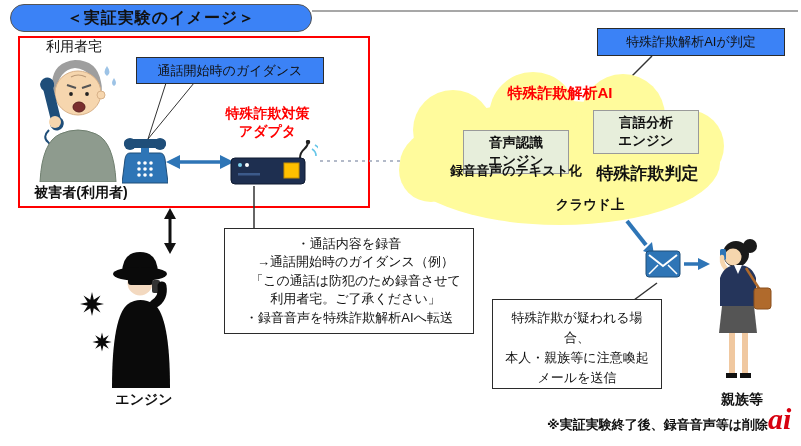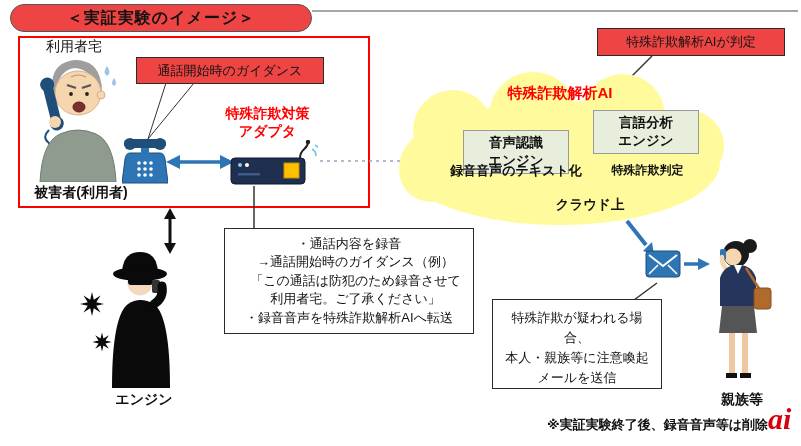--- a/index.html
+++ b/index.html
@@ -1,19 +1,19 @@
 <!DOCTYPE html>
 <html><head>
 <meta charset="utf-8">
 <style>
   html,body{margin:0;padding:0;background:#fff;}
   .canvas{position:relative;width:801px;height:446px;background:#ffffff;overflow:hidden;
           font-family:"Liberation Sans","DejaVu Sans",sans-serif;color:#111;}
   .abs{position:absolute;}
-  .box{border:1.6px solid #2b2b2b;background:#ef4444;display:flex;align-items:center;justify-content:center;
+  .box{border:1.6px solid #2b2b2b;background:#3b82f6;display:flex;align-items:center;justify-content:center;
        text-align:center;box-sizing:border-box;}
   .note{border:1.6px solid #2b2b2b;background:#fff;box-sizing:border-box;text-align:center;}
   .pre{white-space:pre-line;}
   .bold{font-weight:bold;}
   .red{color:#ff0000;}
   .center{text-align:center;}
   svg{display:block;}
 </style>
 </head>
 <body>
@@ -154,21 +154,21 @@
   <div class="abs bold red center" style="left:455px;top:84px;width:210px;font-size:15px;z-index:3;">特殊詐欺解析AI</div>
   <div class="abs box pre bold" style="left:463px;top:110px;width:106px;height:44px;background:#E7EEDB;border:1px solid #9a9a9a;font-size:13.5px;line-height:1.3;z-index:3;margin-top:20px;">
     <span class="pre">音声認識
 エンジン</span>
   </div>
   <div class="abs box pre bold" style="left:593px;top:110px;width:106px;height:44px;background:#E7EEDB;border:1px solid #9a9a9a;font-size:13.5px;line-height:1.3;z-index:3;">
     <span class="pre">言語分析
 エンジン</span>
   </div>
   <div class="abs bold center" style="left:437px;top:162px;width:158px;font-size:13px;z-index:3;">録音音声のテキスト化</div>
-  <div class="abs bold center" style="left:585px;top:162px;width:125px;font-size:12px;z-index:3;">特殊詐欺判定</div>
+  <div class="abs bold center" style="left:585px;top:162px;width:125px;font-size:17px;z-index:3;">特殊詐欺判定</div>
   <div class="abs bold center" style="left:535px;top:196px;width:110px;font-size:13.5px;z-index:3;">クラウド上</div>
 
   <div class="abs box" style="left:597px;top:28px;width:188px;height:28px;z-index:3;">
     <span style="font-size:13px;">特殊詐欺解析AIが判定</span>
   </div>
 
   <svg class="abs" style="left:645px;top:249px;z-index:2;" width="36" height="30" viewBox="0 0 36 30">
     <rect x="1" y="2" width="34" height="26" rx="3" fill="#2E75B6" stroke="#1F4E79"></rect>
     <polyline points="4,6 18,17 32,6" stroke="#ffffff" stroke-width="2" fill="none"></polyline>
     <path d="M4,25 L13,16 M32,25 L23,16" stroke="#ffffff" stroke-width="1.5" fill="none"></path>

